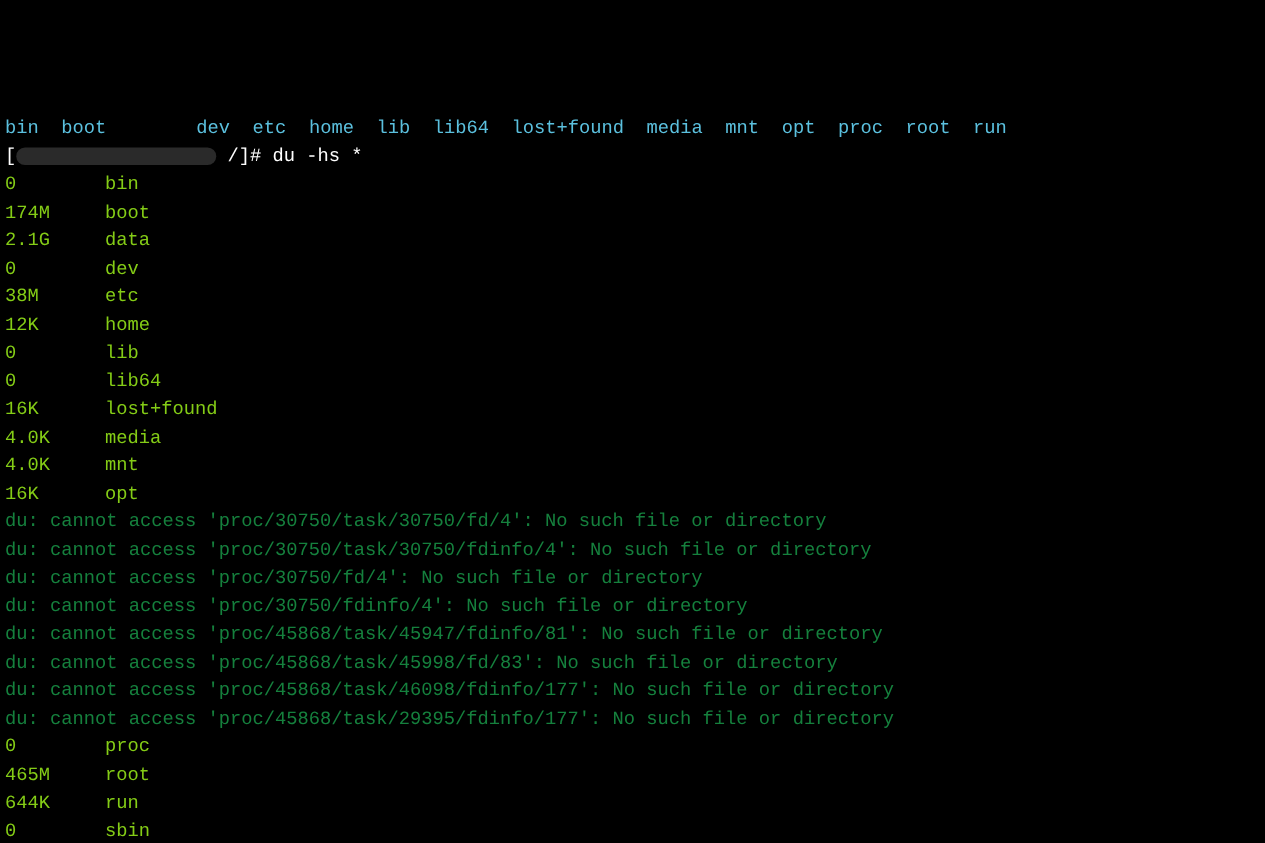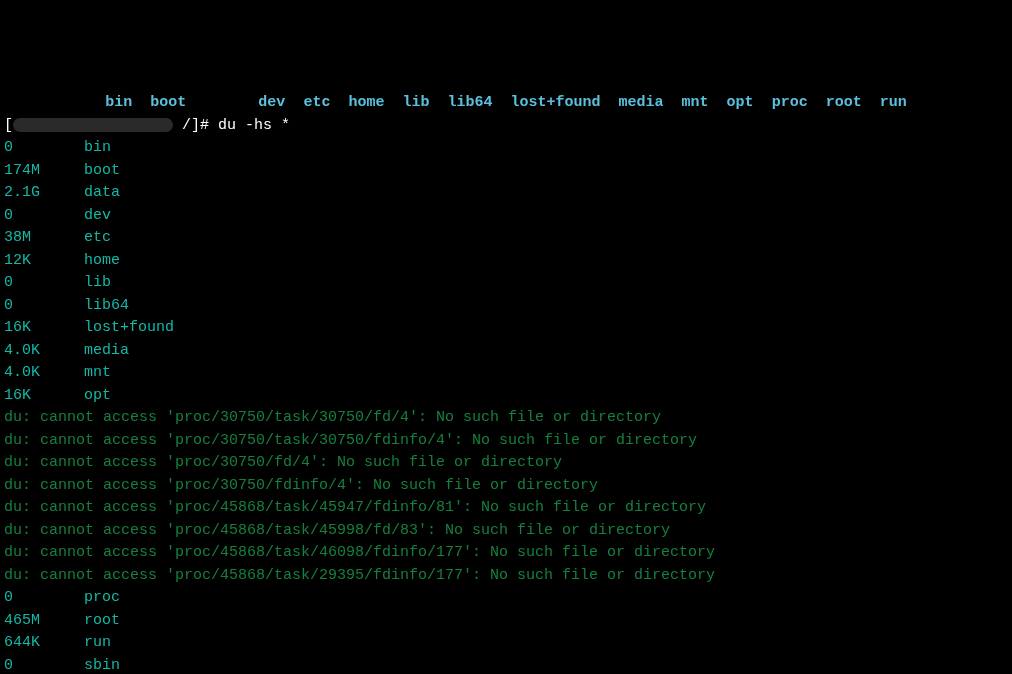--- a/index.html
+++ b/index.html
@@ -14,38 +14,37 @@
       font-size: 15px;
       line-height: 1.5;
       padding: 2px 4px;
       white-space: pre;
       overflow: hidden;
       width: 1012px;
       height: 674px;
     }
     .top-partial {
       color: #5bc0de;
-      font-weight: bold;
+      font-weight: normal;
       position: relative;
-      text-align: center;
     }
     .blur {
       background: #2a2a2a;
       color: #2a2a2a;
       border-radius: 8px;
       display: inline-block;
       width: 160px;
       height: 14px;
       vertical-align: middle;
     }
     .prompt-line {
       color: #fff;
     }
     .du-row {
-      color: #14b8a6;
+      color: #84cc16;
     }
     .size-col {
       display: inline-block;
       width: 80px;
     }
     .name-col {
       display: inline-block;
     }
     .err-line {
       color: #15803d;

